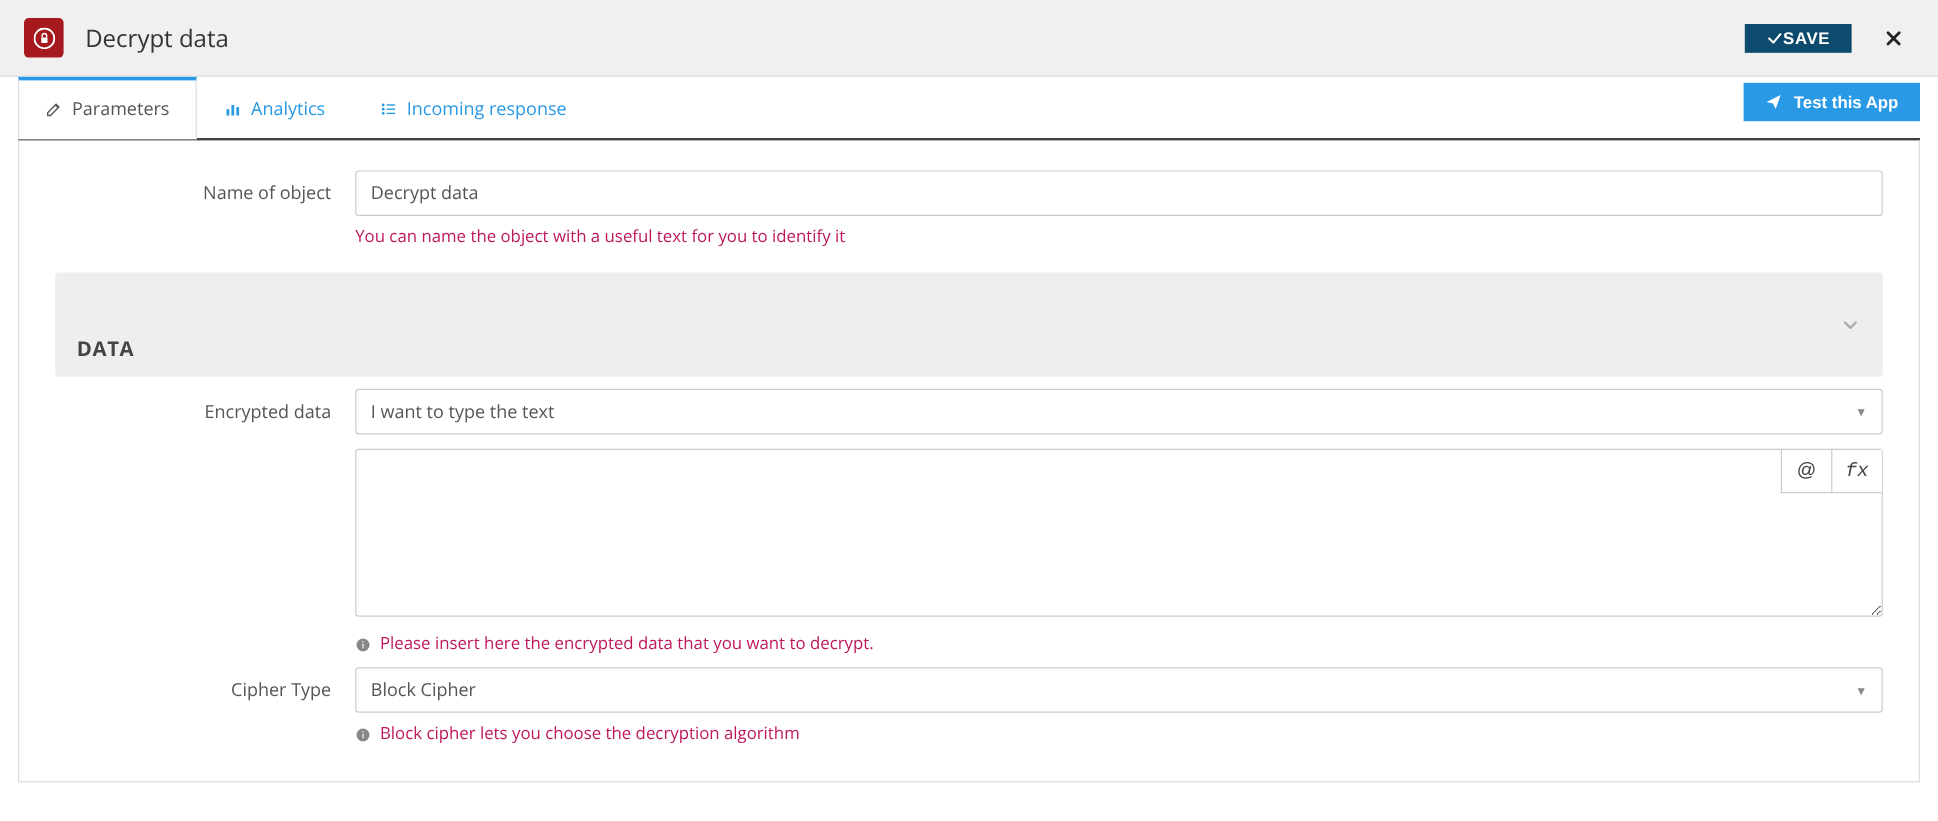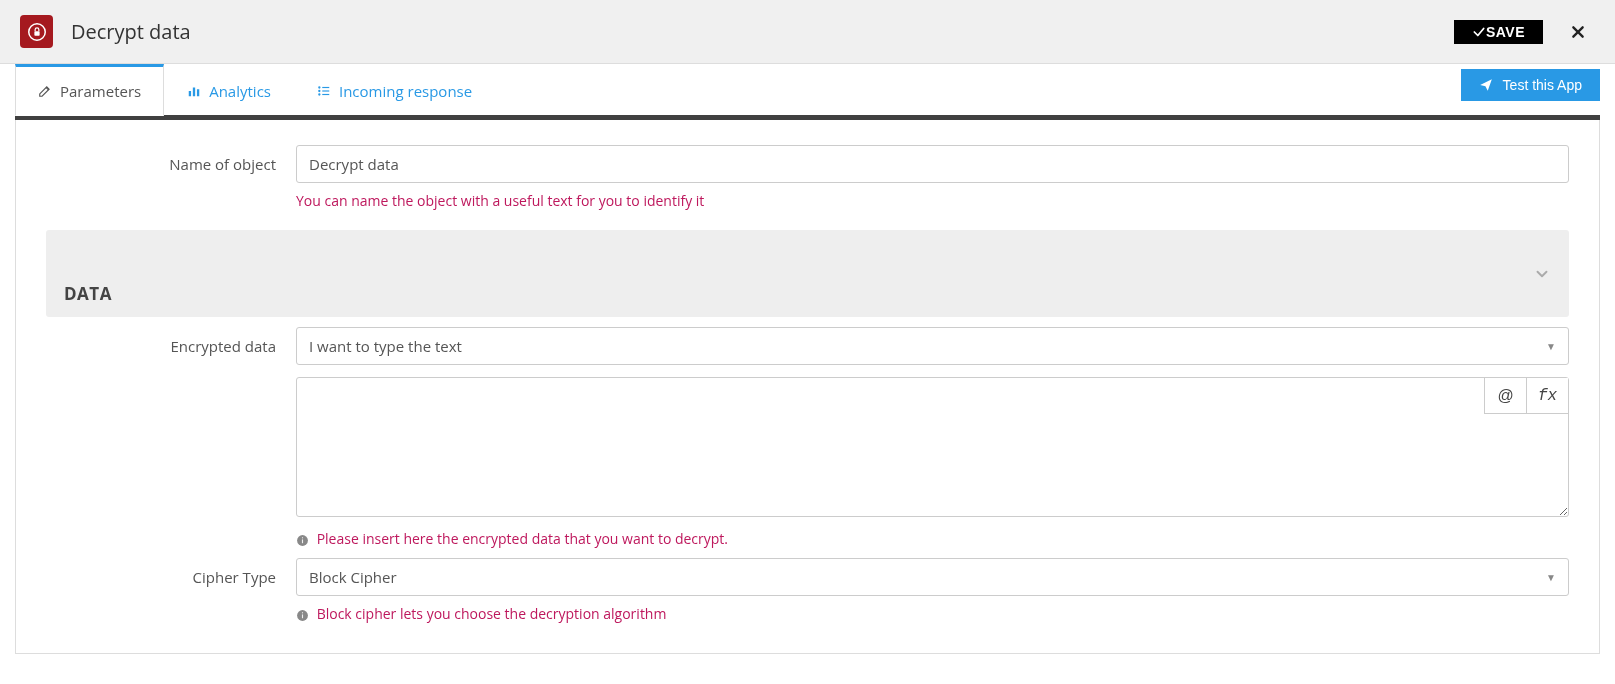--- a/index.html
+++ b/index.html
@@ -28,21 +28,21 @@
     align-items: center;
     justify-content: center;
     margin-right: 18px;
   }
   .header-title {
     font-size: 20px;
     color: #333;
     flex: 1;
   }
   .save-btn {
-    background: #000000;
+    background: #0c4a6e;
     color: #fff;
     border: none;
     padding: 4px 18px;
     font-size: 14px;
     font-weight: 600;
     cursor: pointer;
     display: flex;
     align-items: center;
     letter-spacing: 0.5px;
   }
@@ -57,21 +57,21 @@
     margin-left: 18px;
   }
 
   
   .panel {
     margin: 0 15px 15px 15px;
   }
   .tabs {
     display: flex;
     align-items: center;
-    border-bottom: 5px solid #404040;
+    border-bottom: 2px solid #404040;
     gap: 0;
     background: #fff;
   }
   .tab {
     padding: 14px 22px;
     cursor: pointer;
     display: flex;
     align-items: center;
     gap: 8px;
     font-size: 15px;
@@ -87,21 +87,21 @@
     color: #555;
     background: #fff;
   }
   .tab-spacer { flex: 1; }
   .test-btn {
     background: #2999e5;
     color: #fff;
     border: none;
     padding: 8px 18px;
     font-size: 14px;
-    font-weight: 400;
+    font-weight: 700;
     cursor: pointer;
     display: flex;
     align-items: center;
     gap: 10px;
     margin-right: 0;
     margin-bottom: 10px;
   }
 
   .content {
     border: 1px solid #ddd;

